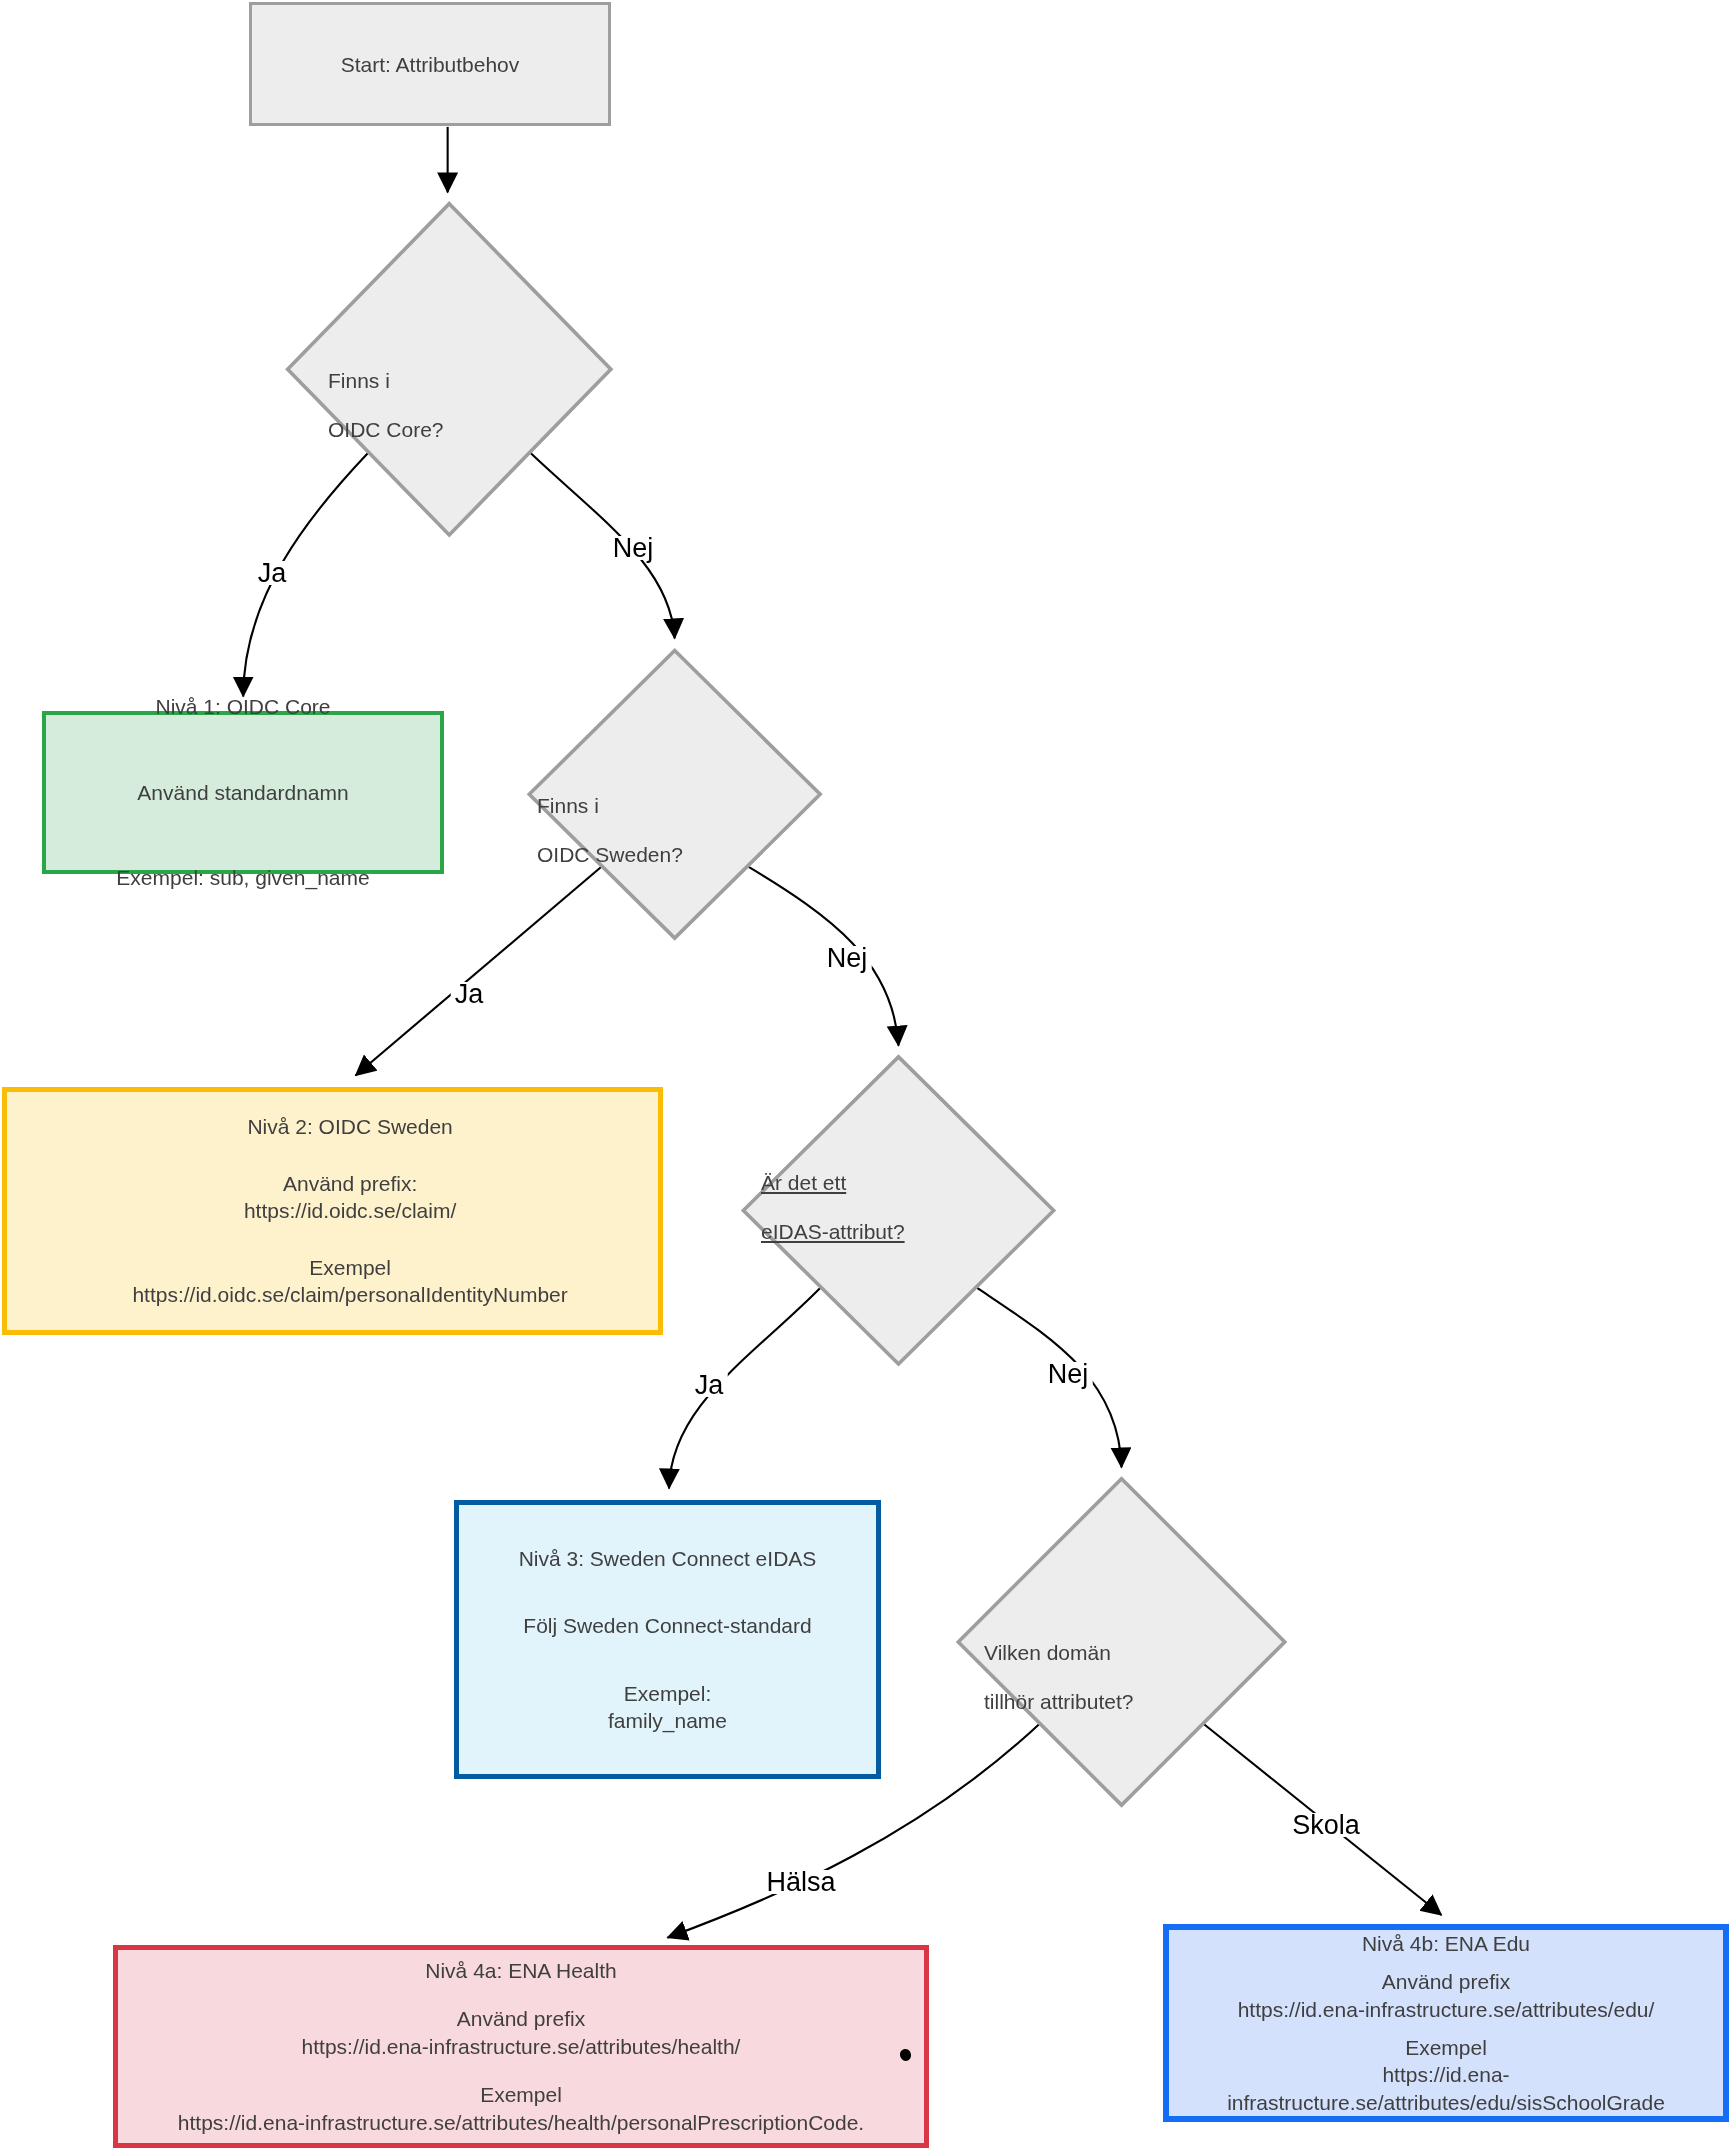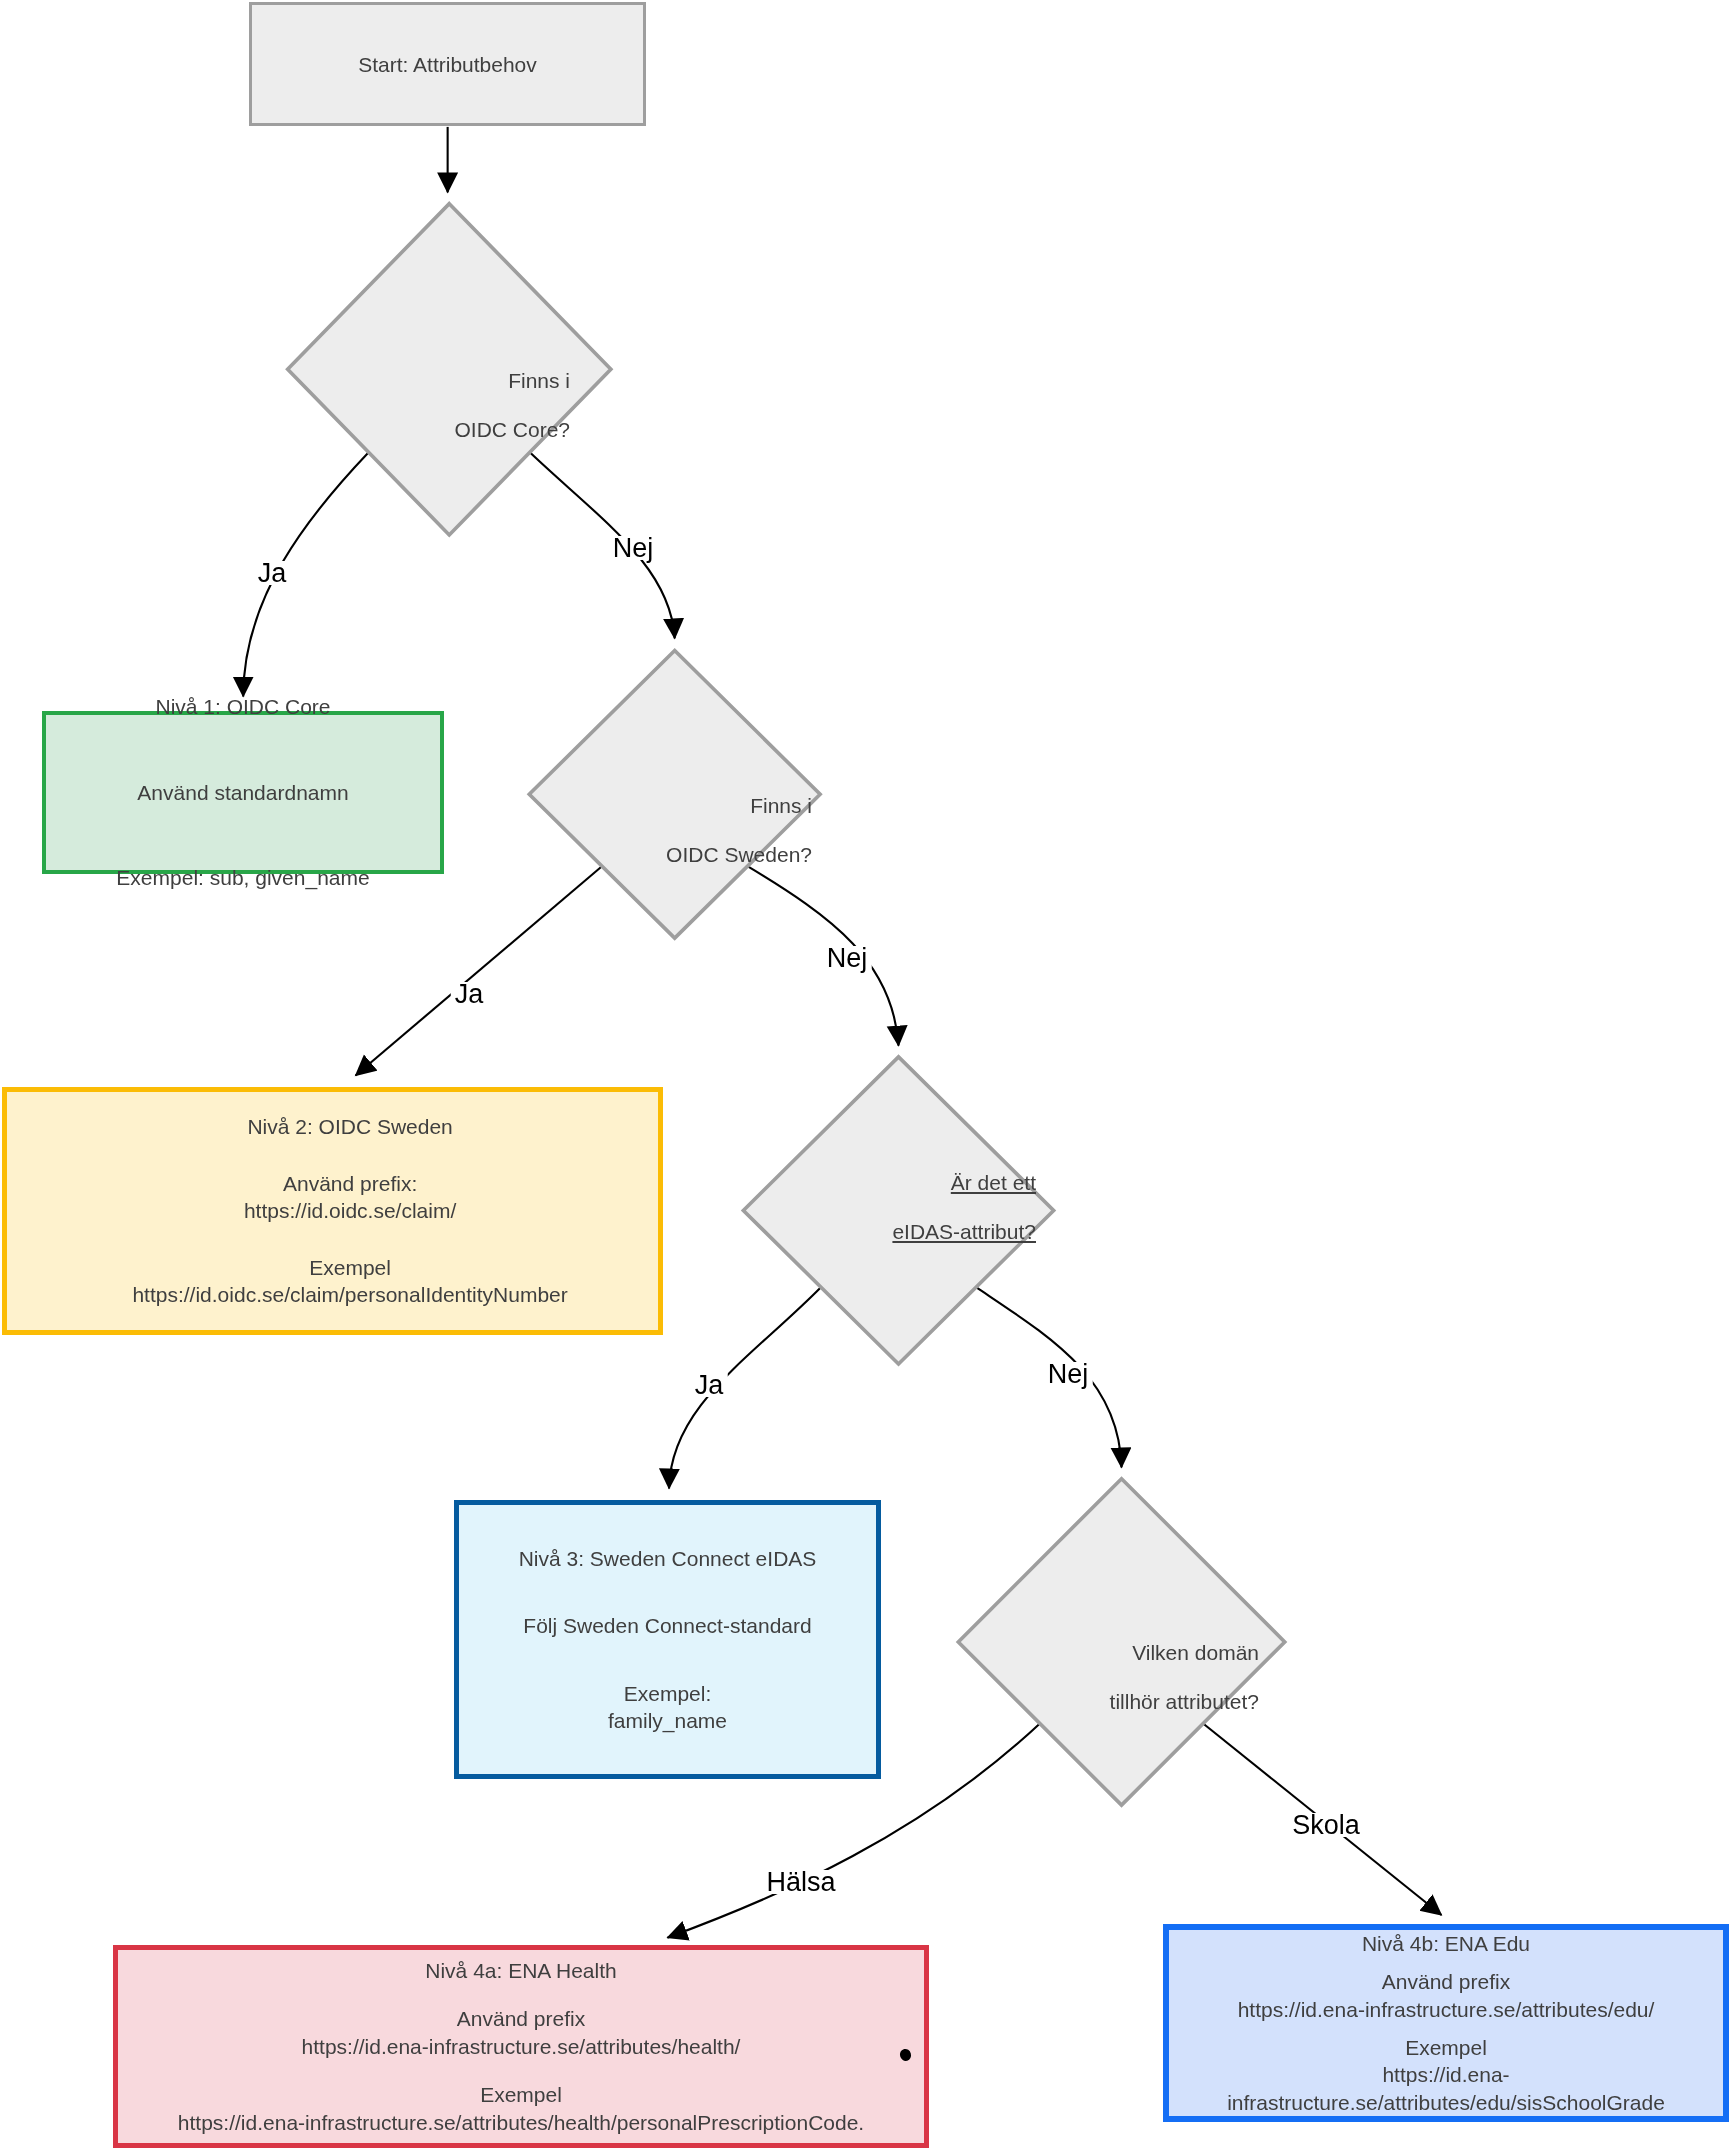--- a/index.html
+++ b/index.html
@@ -24,21 +24,21 @@
         text-align:center;box-sizing:border-box;font-size:21px;line-height:27.5px;}
   .node p{margin:0;}
   .startbox{background:var(--neutral_fill);border:3.2px solid var(--neutral_border);}
   .box-level1{background:var(--level1_fill);border:4.8px solid var(--level1_border);gap:29px;}
   .box-level2{background:var(--level2_fill);border:5.7px solid var(--level2_border);padding-left:36px;}
   .box-level3{background:var(--level3_fill);border:5.7px solid var(--level3_border);}
   .box-level4a{background:var(--level4a_fill);border:5.7px solid var(--level4a_border);}
   .box-level4b{background:var(--level4b_fill);border:6.5px solid var(--level4b_border);}
   .gap{width:100%;}
   .g22{height:18px;} .g24{height:19.4px;} .g26{height:21px;} .g36{height:29px;} .g50{height:40px;}
-  .dlabel{position:absolute;text-align:right;font-size:21px;line-height:27.5px;color:var(--node_text);}
+  .dlabel{position:absolute;text-align:left;font-size:21px;line-height:27.5px;color:var(--node_text);}
   .elabel{position:absolute;transform:translate(-50%,-50%);background:var(--canvas_bg);
           color:var(--edge_text);font-size:27px;line-height:24px;padding:0 4px;white-space:nowrap;}
   .stray-dot{position:absolute;left:900px;top:2049px;width:10.5px;height:12px;border-radius:50%;
              background:#000;transform:rotate(-15deg);}
 </style>
 </head>
 <body>
 
 <div id="canvas">
 
@@ -58,21 +58,21 @@
     <path class="edge" d="M 1208 1593 C 1300 1655 1385 1705 1388 1816" marker-end="url(#arrow)"></path>
     <path class="edge" d="M 1287 2133 C 1140 2270 970 2345 826 2398" marker-end="url(#arrow)"></path>
     <path class="edge" d="M 1489 2133 L 1784 2370" marker-end="url(#arrow)"></path>
 
     <polygon class="diamond" points="556,252 756,457 556,662 356,457"></polygon>
     <polygon class="diamond" points="835,805 1015,983 835,1161 655,983"></polygon>
     <polygon class="diamond" points="1112,1308 1304,1498 1112,1688 920,1498"></polygon>
     <polygon class="diamond" points="1388,1830 1590,2032 1388,2234 1186,2032"></polygon>
   </svg>
 
-  <div class="node startbox" style="left:249px;top:2.4px;width:397px;height:124px;">
+  <div class="node startbox" style="left:249px;top:2.4px;width:362px;height:124px;">
     <p>Start: Attributbehov</p>
   </div>
 
   <div class="dlabel" style="left:328px;top:346px;width:242px;">
     <p>Finns  i</p>
     <p>OIDC Core?</p>
   </div>
   <div class="dlabel" style="left:537px;top:771px;width:275px;">
     <p>Finns i</p>
     <p>OIDC Sweden?</p>

